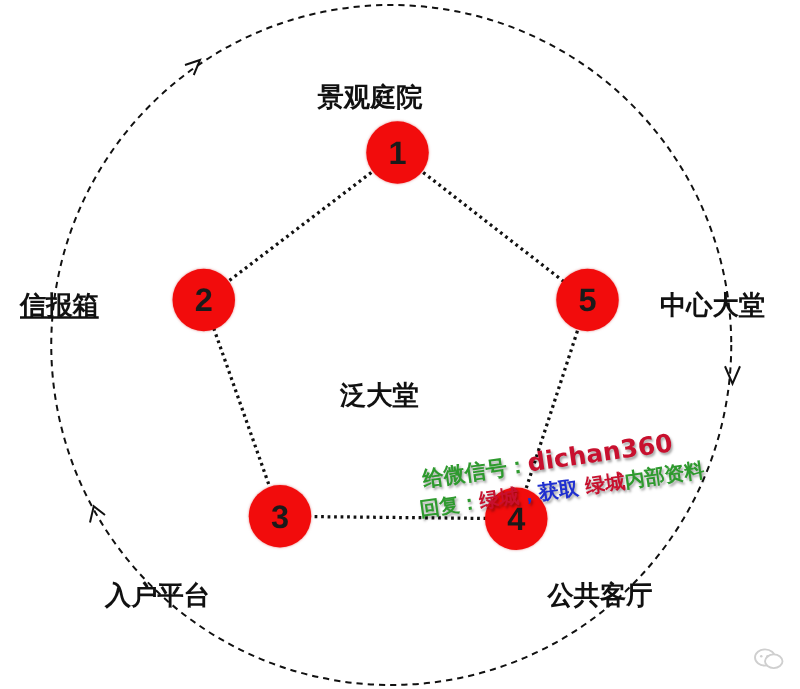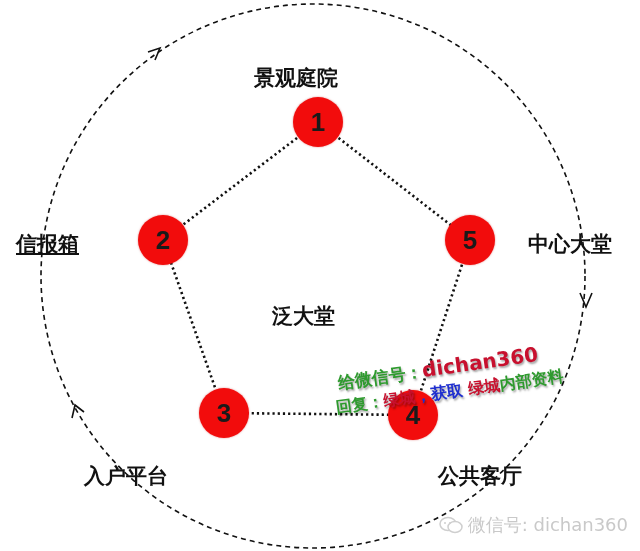--- a/index.html
+++ b/index.html
@@ -55,14 +55,13 @@
   <span style="color:#c8102e;">绿城</span><span style="color:#2e9a2e;">内部资料</span>
 </div>
 
 <div class="footer">
   <svg width="26" height="20" viewBox="0 0 26 20">
     <ellipse cx="10" cy="9" rx="8" ry="6.5" fill="none" stroke="#cfcfcf" stroke-width="1.5"></ellipse>
     <ellipse cx="17" cy="12" rx="7" ry="5.5" fill="#fff" stroke="#cfcfcf" stroke-width="1.5"></ellipse>
     <circle cx="7" cy="8" r="1" fill="#cfcfcf"></circle>
       <circle cx="12" cy="8" r="1" fill="#cfcfcf"></circle>
   </svg>
-  <span>微信号: dichan360</span>
 </div>
 
 </body></html>

